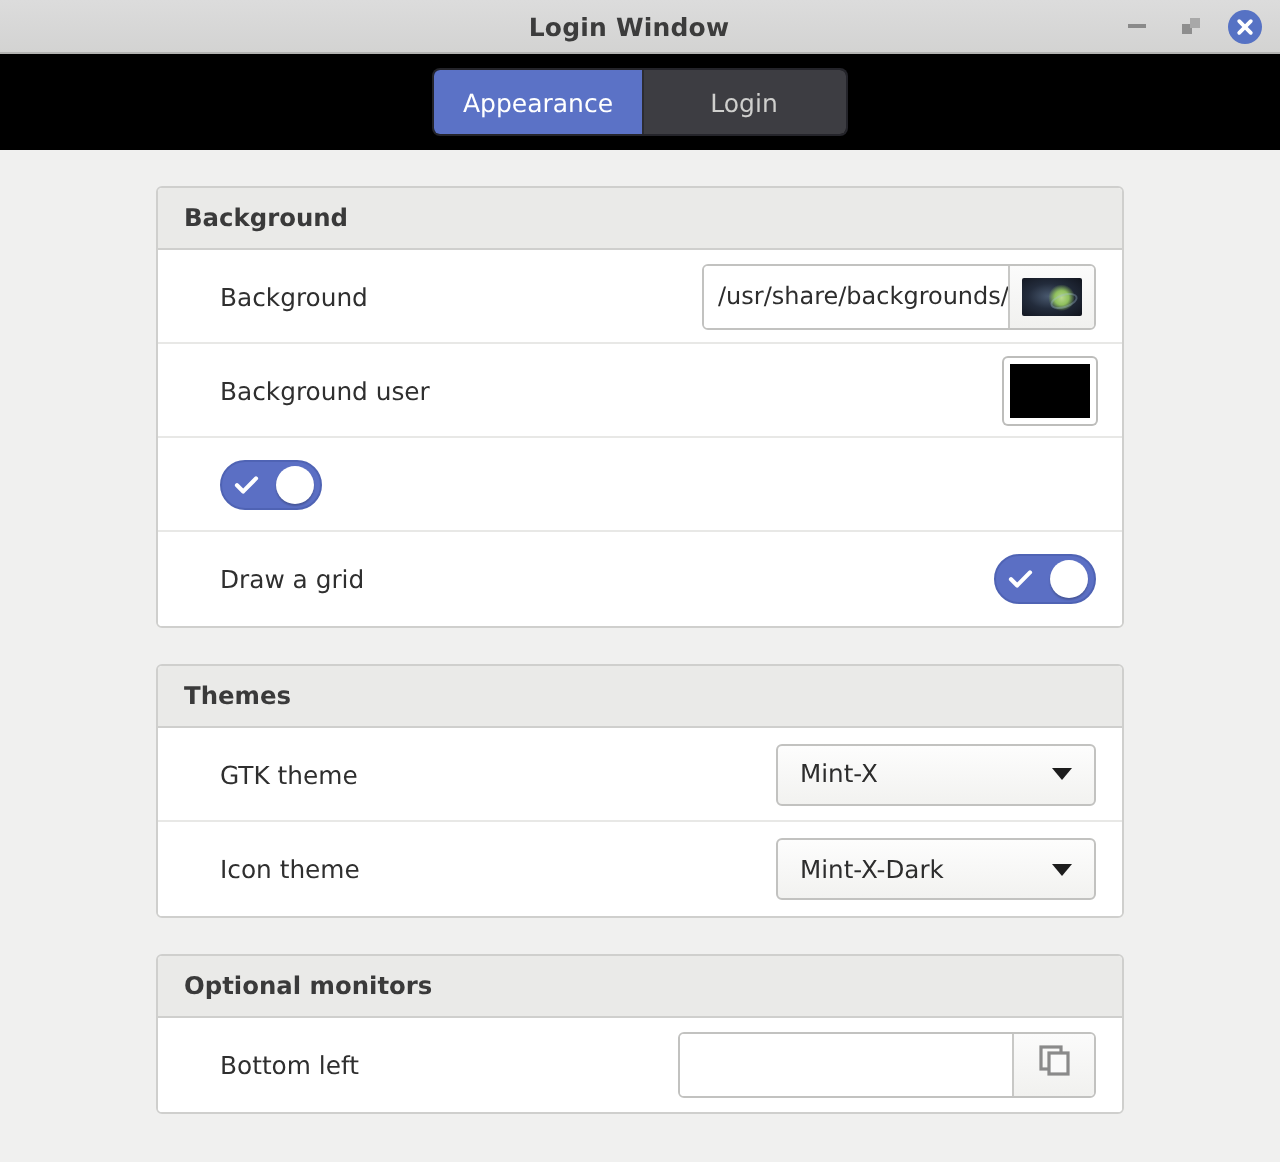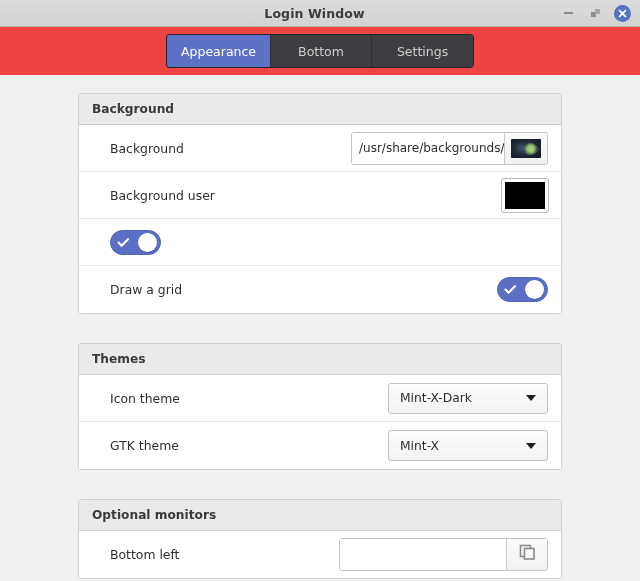--- a/index.html
+++ b/index.html
@@ -80,21 +80,21 @@
     background: #5672c4;
     display: flex;
     align-items: center;
     justify-content: center;
   }
   .tb-close svg { display:block; }
 
   
   .toolbar {
     height: 48px;
-    background: #ef4444;
+    background: #000000;
     display: flex;
     align-items: center;
     justify-content: center;
     box-sizing: border-box;
   }
   .tabs {
     display: flex;
     border-radius: 3px;
     overflow: hidden;
     box-shadow: 0 0 0 1px #24242a;
@@ -128,21 +128,21 @@
     box-sizing: border-box;
   }
   .sections {
     width: 484px;
     margin: 0 auto;
   }
   .section {
     background: #ffffff;
     border: 1px solid #cfcfcd;
     border-radius: 3px;
-    margin-bottom: 29px;
+    margin-bottom: 18px;
     overflow: hidden;
   }
   .section-header {
     background: #eaeae8;
     border-bottom: 1px solid #cfcfcd;
     padding: 8px 13px;
     font-size: 12.2px;
     font-weight: bold;
     color: #3a3a3a;
   }
@@ -297,22 +297,21 @@
           <path d="M1.6 1.6 L7.4 7.4 M7.4 1.6 L1.6 7.4" stroke="#ffffff" stroke-width="1.9" stroke-linecap="round"></path>
         </svg>
       </span>
     </div>
   </div>
 </div>
 
 <div class="toolbar">
   <div class="tabs">
     <div class="tab active">Appearance</div>
-    <div class="tab">Bottom</div>
-    <div class="tab">Settings</div>
+    <div class="tab">Login</div>
   </div>
 </div>
 
 <div class="content">
   <div class="sections">
 
     <div class="section">
       <div class="section-header">Background</div>
 
       <div class="row">
@@ -359,34 +358,34 @@
             <span class="knob"></span>
           </div>
         </div>
       </div>
     </div>
 
     <div class="section">
       <div class="section-header">Themes</div>
 
       <div class="row">
+        <div class="row-label">GTK theme</div>
+        <div class="row-control">
+          <div class="combo">
+            <span>Mint-X</span>
+            <span class="combo-arrow"></span>
+          </div>
+        </div>
+      </div>
+
+      <div class="row">
         <div class="row-label">Icon theme</div>
         <div class="row-control">
           <div class="combo">
             <span>Mint-X-Dark</span>
-            <span class="combo-arrow"></span>
-          </div>
-        </div>
-      </div>
-
-      <div class="row">
-        <div class="row-label">GTK theme</div>
-        <div class="row-control">
-          <div class="combo">
-            <span>Mint-X</span>
             <span class="combo-arrow"></span>
           </div>
         </div>
       </div>
     </div>
 
     <div class="section">
       <div class="section-header">Optional monitors</div>
 
 

